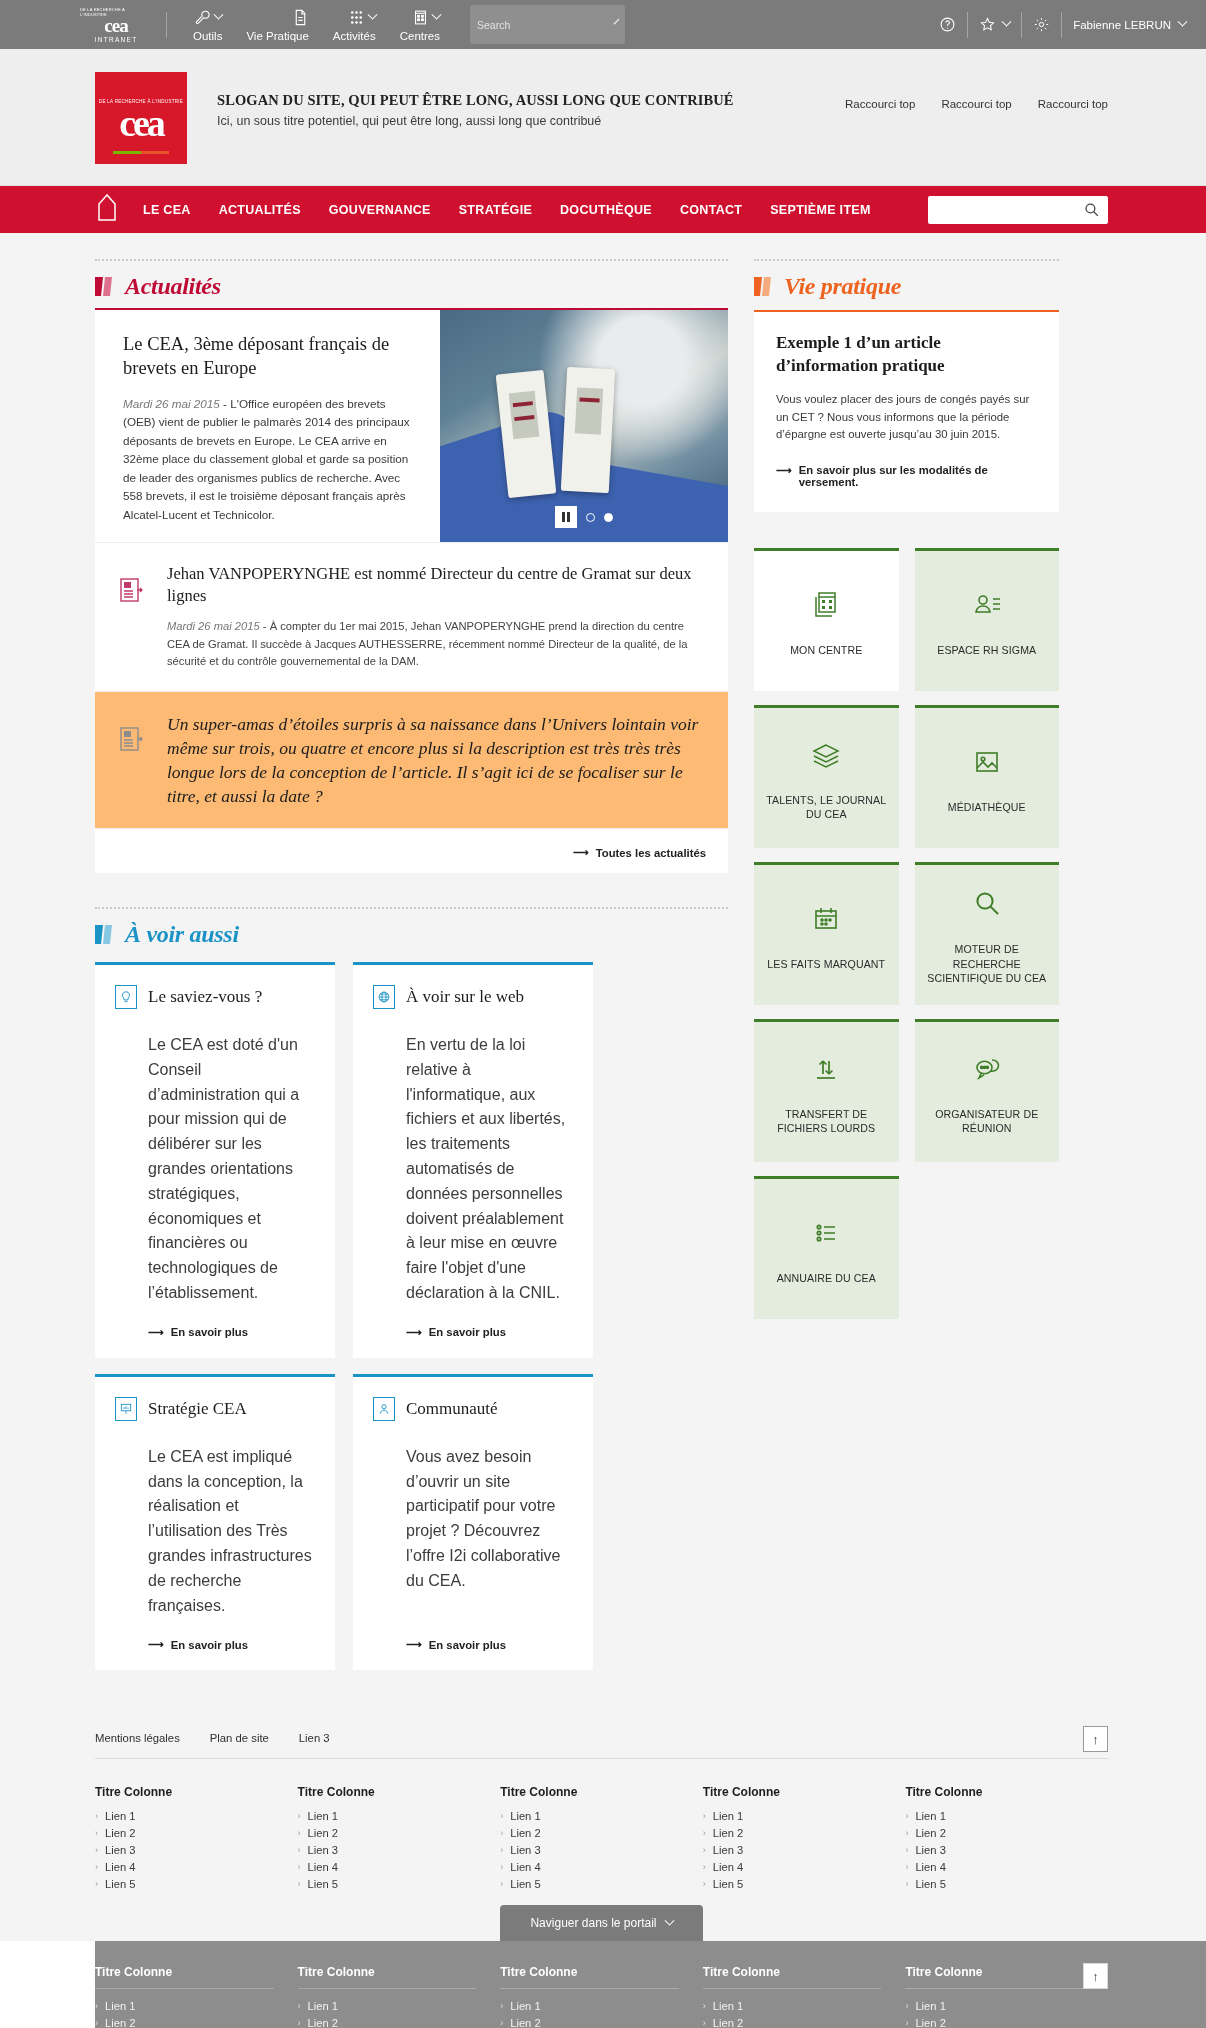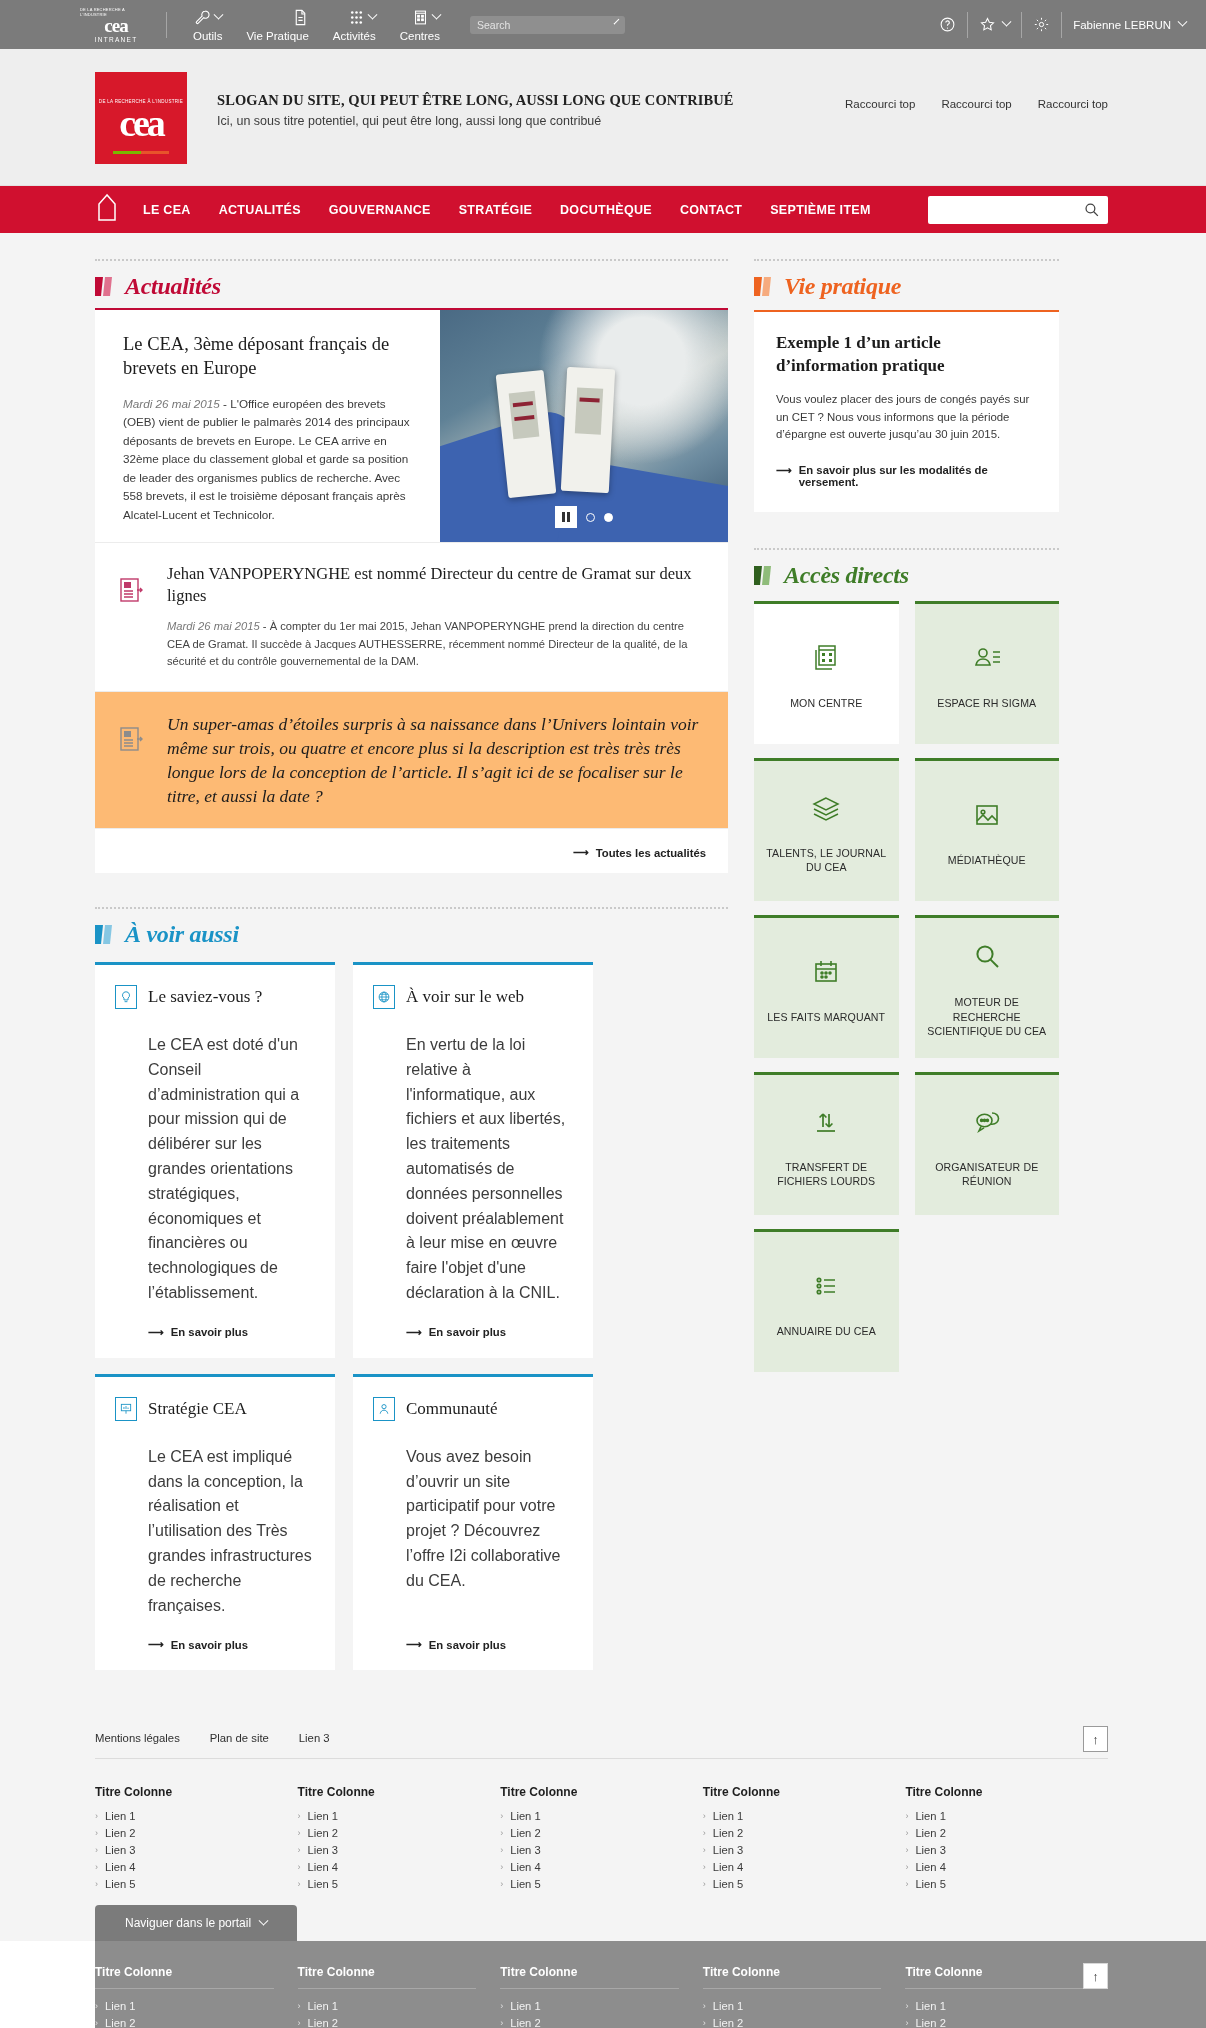--- a/index.html
+++ b/index.html
@@ -25,21 +25,21 @@
   .tb-logo-cea { font-family: "Liberation Serif", serif; font-size: 19px; font-weight: bold;
                  letter-spacing: -1px; line-height: 15px; }
   .tb-logo-sub { font-size: 6.5px; letter-spacing: 1.3px; margin-top: 3px; }
   .tb-sep { width: 1px; height: 26px; background: #a6a6a6; margin: 0 14px; }
   .tb-item { display: flex; flex-direction: column; align-items: flex-end; margin: 0 12px; cursor: pointer; }
   .tb-item-row { display: flex; align-items: center; gap: 4px; height: 20px; }
   .tb-item-label { font-size: 11.5px; margin-top: 3px; white-space: nowrap; }
   .chev { width: 7px; height: 7px; border-right: 1.4px solid #fff; border-bottom: 1.4px solid #fff;
           transform: rotate(45deg) translate(-2px,-2px); }
   .tb-search {
-    margin-left: 18px; width: 155px; height: 18px; background: #8f8f8f; border-radius: 3px;
+    margin-left: 18px; width: 155px; height: 39px; background: #8f8f8f; border-radius: 3px;
     display: flex; align-items: center; padding: 0 7px; gap: 4px;
   }
   .tb-search input {
     background: transparent; border: none; outline: none; color: #eee; font-size: 10.5px;
     flex: 1; font-family: "Liberation Sans", sans-serif;
   }
   .tb-search input::placeholder { color: #e3e3e3; }
   .tb-right { margin-left: auto; display: flex; align-items: center; gap: 0px; }
   .tb-right .tb-sep { margin: 0 11px; }
   .tb-user { font-size: 11.5px; white-space: nowrap; }
@@ -180,21 +180,21 @@
   .ft-links a { font-size: 11.3px; color: #2f2f2f; text-decoration: none; }
   .totop { position: absolute; right: 0; top: -6px; width: 25px; height: 26px;
            border: 1px solid #9a9a9a; background: #fff; display: flex; align-items: center;
            justify-content: center; font-size: 13px; color: #333; }
   .ft-cols { display: flex; gap: 0; padding-top: 26px; padding-bottom: 10px; }
   .ft-col { width: 20%; }
   .ft-col h4 { font-size: 12px; color: #1e1e1e; font-weight: bold; margin-bottom: 11px; }
   .ft-col li { list-style: none; display: flex; align-items: center; gap: 7px; margin-bottom: 5px; }
   .ft-col li span.g { color: #9a9a9a; font-size: 9px; }
   .ft-col li a { font-size: 11.2px; color: #3a3a3a; text-decoration: none; }
-  .portal-wrap { display: flex; }
+  .portal-wrap { display: flex; justify-content: center; }
   .portal {
     background: #7b7b7b; color: #fff; font-size: 12px; padding: 11px 30px;
     border-radius: 4px 4px 0 0; display: inline-flex; align-items: center; gap: 9px; cursor: pointer;
   }
   .footer-bottom { background: #8d8d8d; padding: 24px 98px 34px 95px; position: relative; }
   .fb-cols { display: flex; }
   .fb-col { width: 20%; padding-right: 24px; }
   .fb-col h4 { font-size: 12px; color: #fff; font-weight: bold; padding-bottom: 9px;
                border-bottom: 1px solid #a8a8a8; margin-bottom: 11px; }
   .fb-col li { list-style: none; display: flex; align-items: center; gap: 7px; margin-bottom: 5px; }
@@ -551,27 +551,20 @@
           <div class="vp-foot">
             <a class="lnk" href="#">
               <span class="arr">⟶</span>
               <span>En savoir plus sur les modalités de versement.</span>
             </a>
           </div>
         </div>
       </div>
 
       <div class="ad">
-        <div class="sec-head">
-          <svg class="sec-flag" viewBox="0 0 21 19">
-            <path d="M0 0h8l-2 19H0z" fill="#2f5f1e"></path>
-              <path d="M10 0h7l-2 19h-7z" fill="#8fbc7a"></path>
-          </svg>
-          <span class="sec-title green">Accès directs</span>
-        </div>
 
         <div class="ad-grid">
           <div class="tile white">
             <span class="tile-ico">
                 <svg viewBox="0 0 30 30" width="30" height="30" fill="none" stroke="#3f7d28" stroke-width="1.5">
                   <rect x="8" y="3" width="16" height="19"></rect>
                   <path d="M8 7h16"></path>
                   <rect x="11" y="10" width="3" height="3" fill="#3f7d28" stroke="none"></rect>
                   <rect x="18" y="10" width="3" height="3" fill="#3f7d28" stroke="none"></rect>
                   <rect x="11" y="16" width="3" height="3" fill="#3f7d28" stroke="none"></rect>

